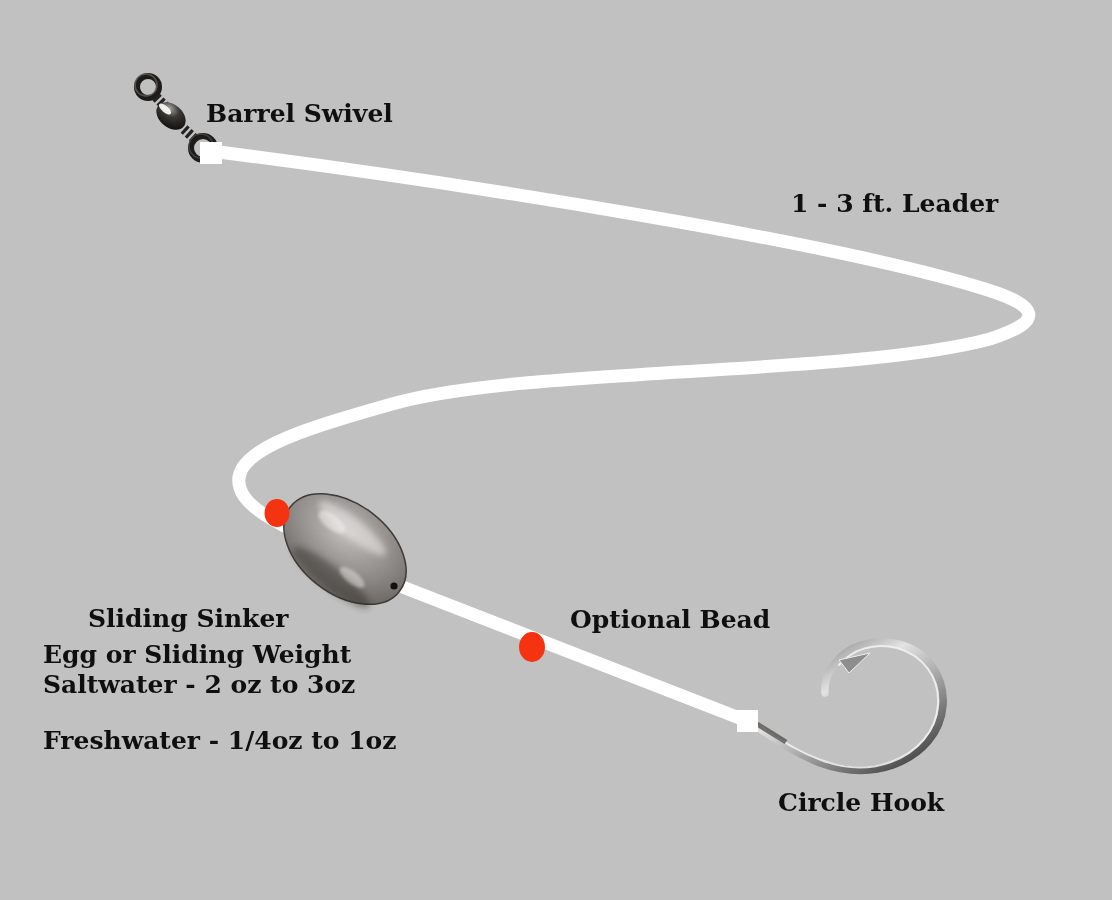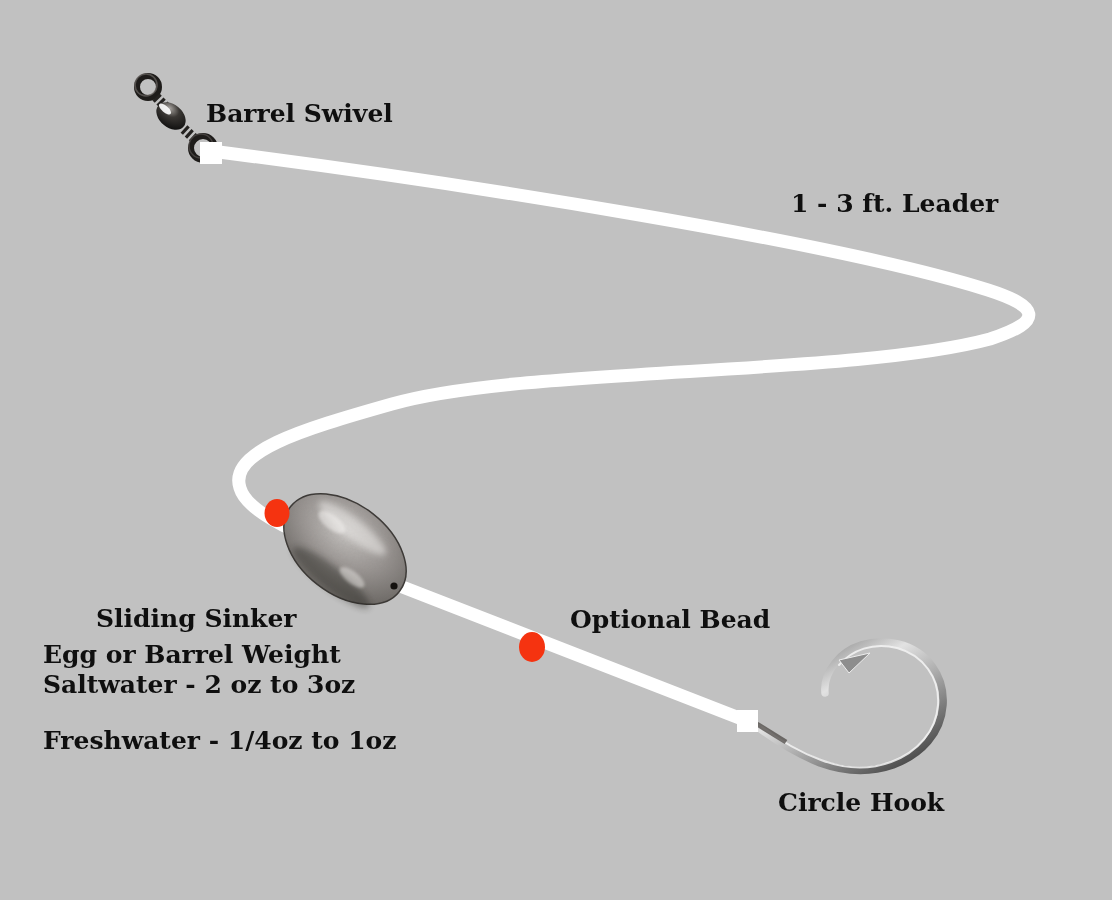--- a/index.html
+++ b/index.html
@@ -117,23 +117,23 @@
     <rect x="737" y="710" width="21" height="22" fill="#ffffff"></rect>
 
     <ellipse cx="277" cy="513" rx="12.5" ry="14" fill="#f53310"></ellipse>
     <ellipse cx="532" cy="647" rx="13" ry="15" fill="#f53310"></ellipse>
   </svg>
 
   <div class="label" style="left:206px;top:99px;">Barrel Swivel</div>
 
   <div class="label" style="left:779px;top:189px;margin-left:12px;">1 - 3 ft. Leader</div>
 
-  <div class="label" style="left:96px;top:604px;">Sliding Sinker</div>
+  <div class="label" style="left:88px;top:604px;">Sliding Sinker</div>
 
-  <div class="label" style="left:43px;top:640px;">Egg or Barrel Weight</div>
+  <div class="label" style="left:43px;top:640px;">Egg or Sliding Weight</div>
 
   <div class="label" style="left:43px;top:670px;">Saltwater - 2 oz to 3oz</div>
 
   <div class="label" style="left:43px;top:726px;">Freshwater - 1/4oz to 1oz</div>
 
   <div class="label" style="left:570px;top:605px;">Optional Bead</div>
 
   <div class="label" style="left:778px;top:788px;">Circle Hook</div>
 </div>
 

